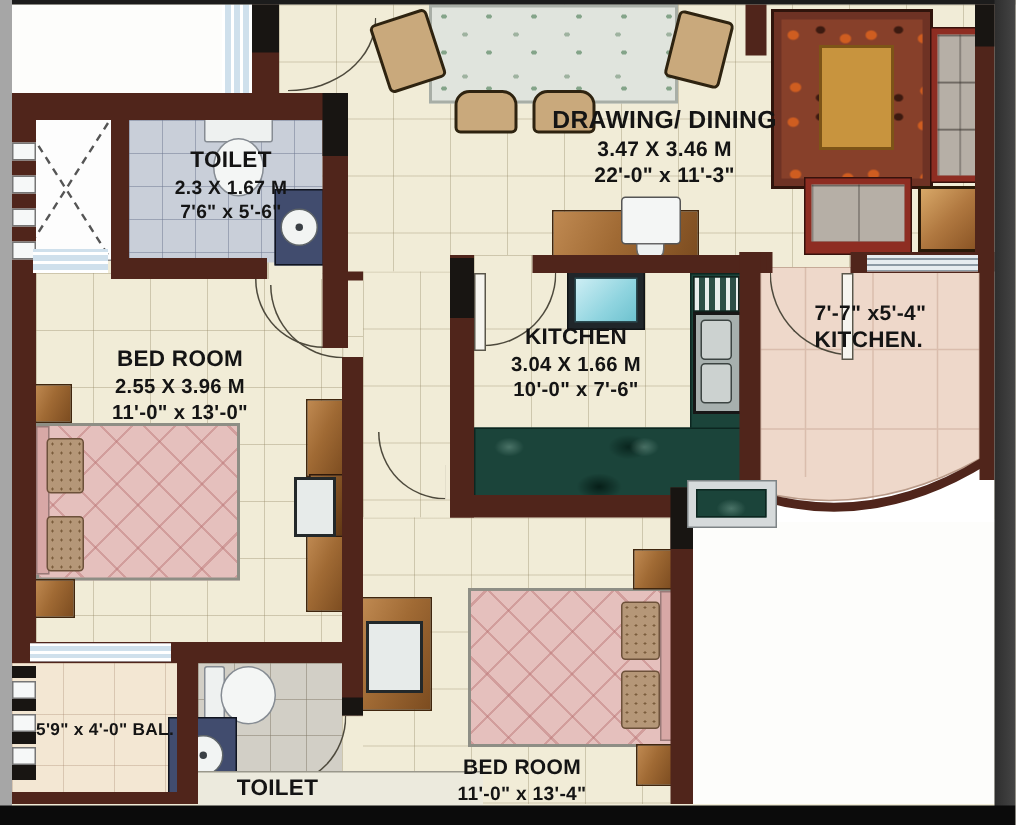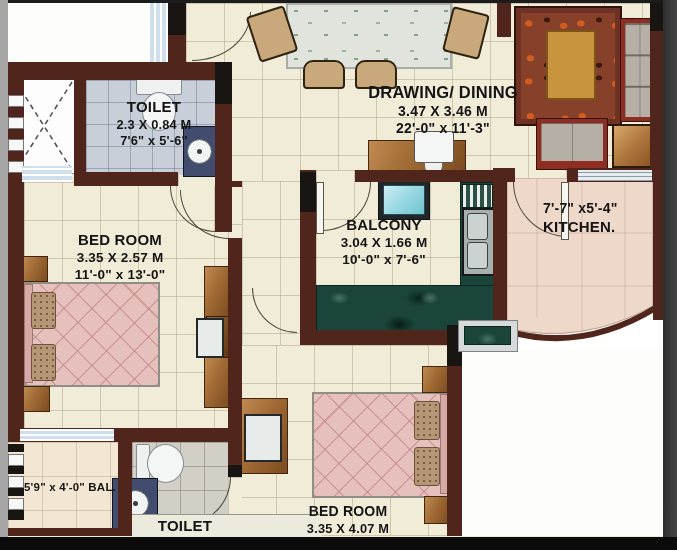--- a/index.html
+++ b/index.html
@@ -236,45 +236,44 @@
   <div class="abs wcbowl" style="left:147px;top:444px;width:35px;height:37px;"></div>
   <div class="abs basinbox" style="left:112px;top:478px;width:44px;height:50px;">
     <div class="basin" style="left:9px;top:11px;width:25px;height:25px;">
         <i></i>
       </div>
   </div>
   <div class="abs" style="left:132px;top:514px;width:190px;height:24px;background:#eceadd;border-top:1px solid #9a988c;z-index:5;"></div>
 
   <div class="abs lbl" style="left:92px;top:98px;width:124px;">
     <span class="nm">TOILET</span>
-    <span class="dm">2.3 X 0.84 M</span>
+    <span class="dm">2.3 X 1.67 M</span>
     <span class="dm">7'6" x 5'-6"</span>
   </div>
-  <div class="abs lbl" style="left:368px;top:82px;width:150px;">
+  <div class="abs lbl" style="left:368px;top:70px;width:150px;">
     <span class="nm" style="font-size:16.5px;">DRAWING/ DINING</span>
     <span class="dm" style="font-size:14px;">3.47 X 3.46 M</span>
     <span class="dm" style="font-size:14px;">22'-0" x 11'-3"</span>
   </div>
   <div class="abs lbl" style="left:318px;top:216px;width:132px;">
-    <span class="nm">BALCONY</span>
+    <span class="nm">KITCHEN</span>
     <span class="dm" style="font-size:13.5px;">3.04 X 1.66 M</span>
     <span class="dm" style="font-size:13.5px;">10'-0" x 7'-6"</span>
   </div>
   <div class="abs lbl" style="left:58px;top:231px;width:124px;">
     <span class="nm">BED ROOM</span>
-    <span class="dm" style="font-size:13.5px;">3.35 X 2.57 M</span>
+    <span class="dm" style="font-size:13.5px;">2.55 X 3.96 M</span>
     <span class="dm" style="font-size:13.5px;">11'-0" x 13'-0"</span>
   </div>
   <div class="abs lbl" style="left:543px;top:200px;width:100px;text-align:left;">
     <span class="dm" style="font-size:14px;">7'-7" x5'-4"</span>
     <span class="nm">KITCHEN.</span>
   </div>
   <div class="abs lbl" style="left:288px;top:503px;width:120px;">
     <span class="nm" style="font-size:14px;">BED ROOM</span>
-    <span class="dm">3.35 X 4.07 M</span>
     <span class="dm">11'-0" x 13'-4"</span>
   </div>
   <div class="abs lbl" style="left:140px;top:517px;width:90px;">
     <span class="nm" style="font-size:15px;">TOILET</span>
   </div>
   <div class="abs lbl" style="left:22px;top:480px;width:96px;font-size:11.5px;">
     <span>5'9" x 4'-0" BAL.</span>
   </div>
 
   <div class="abs edge" style="left:0;top:0;width:677px;height:3px;background:#1c1c1c;"></div>

